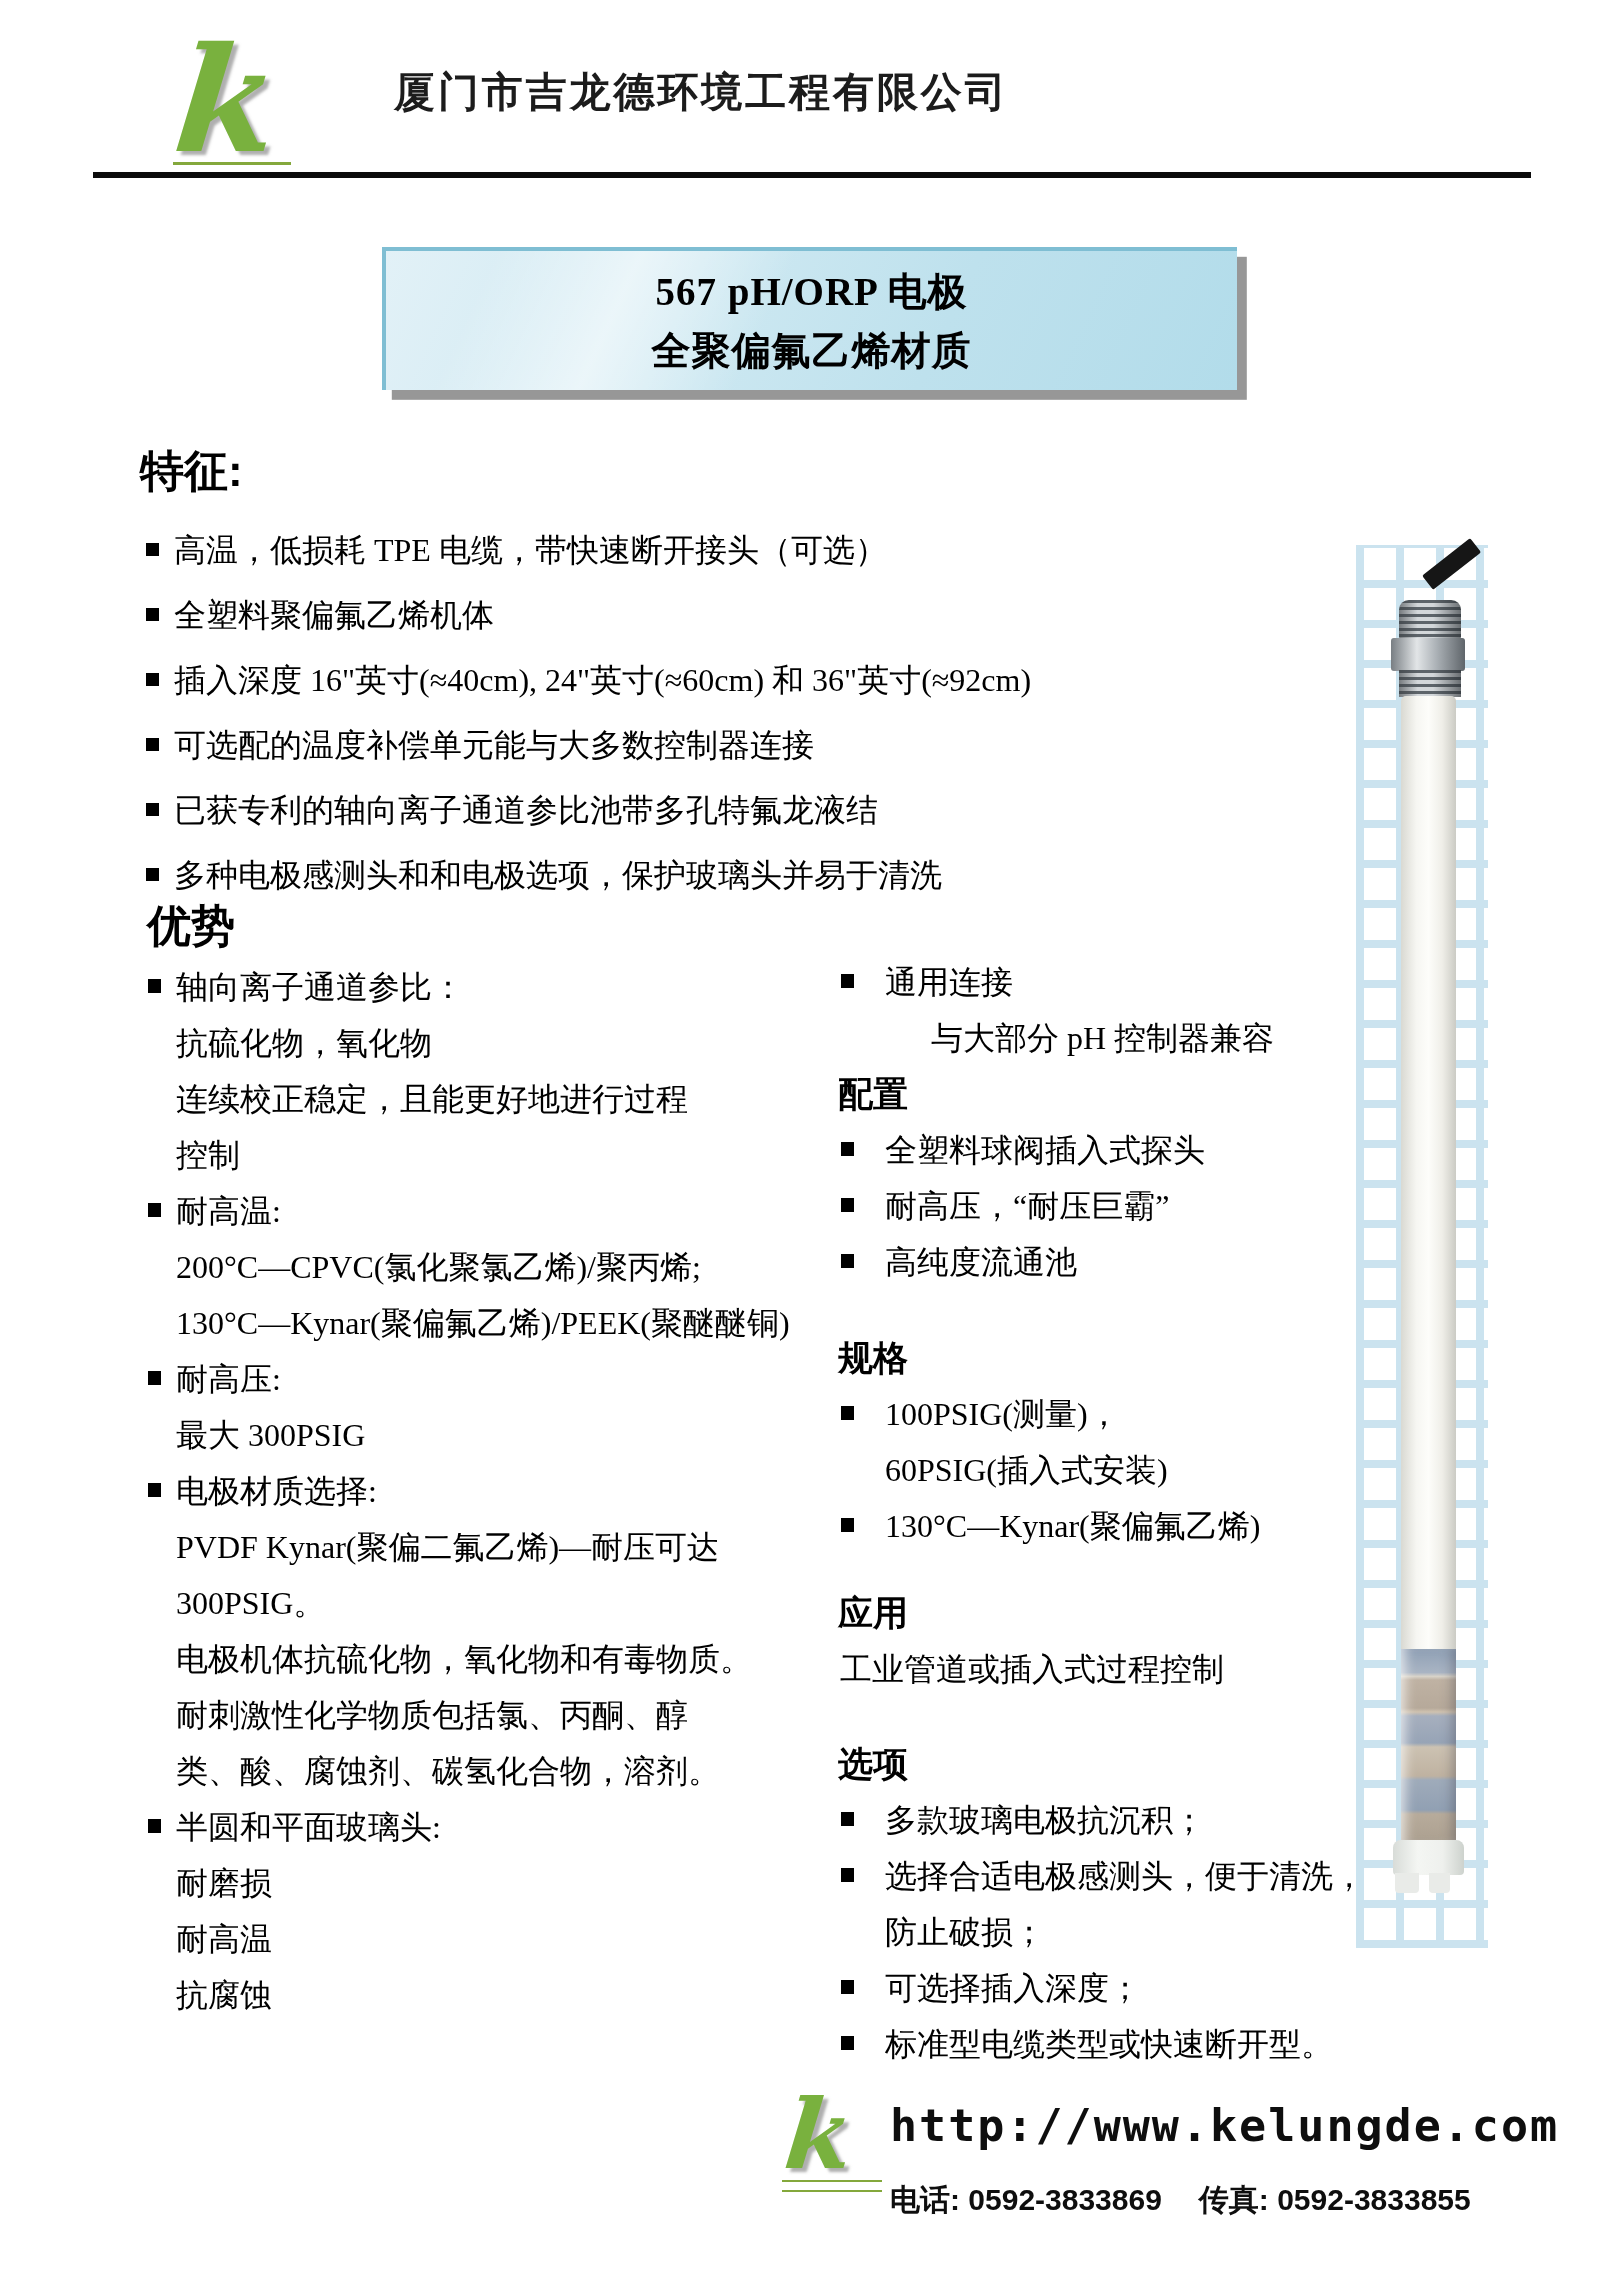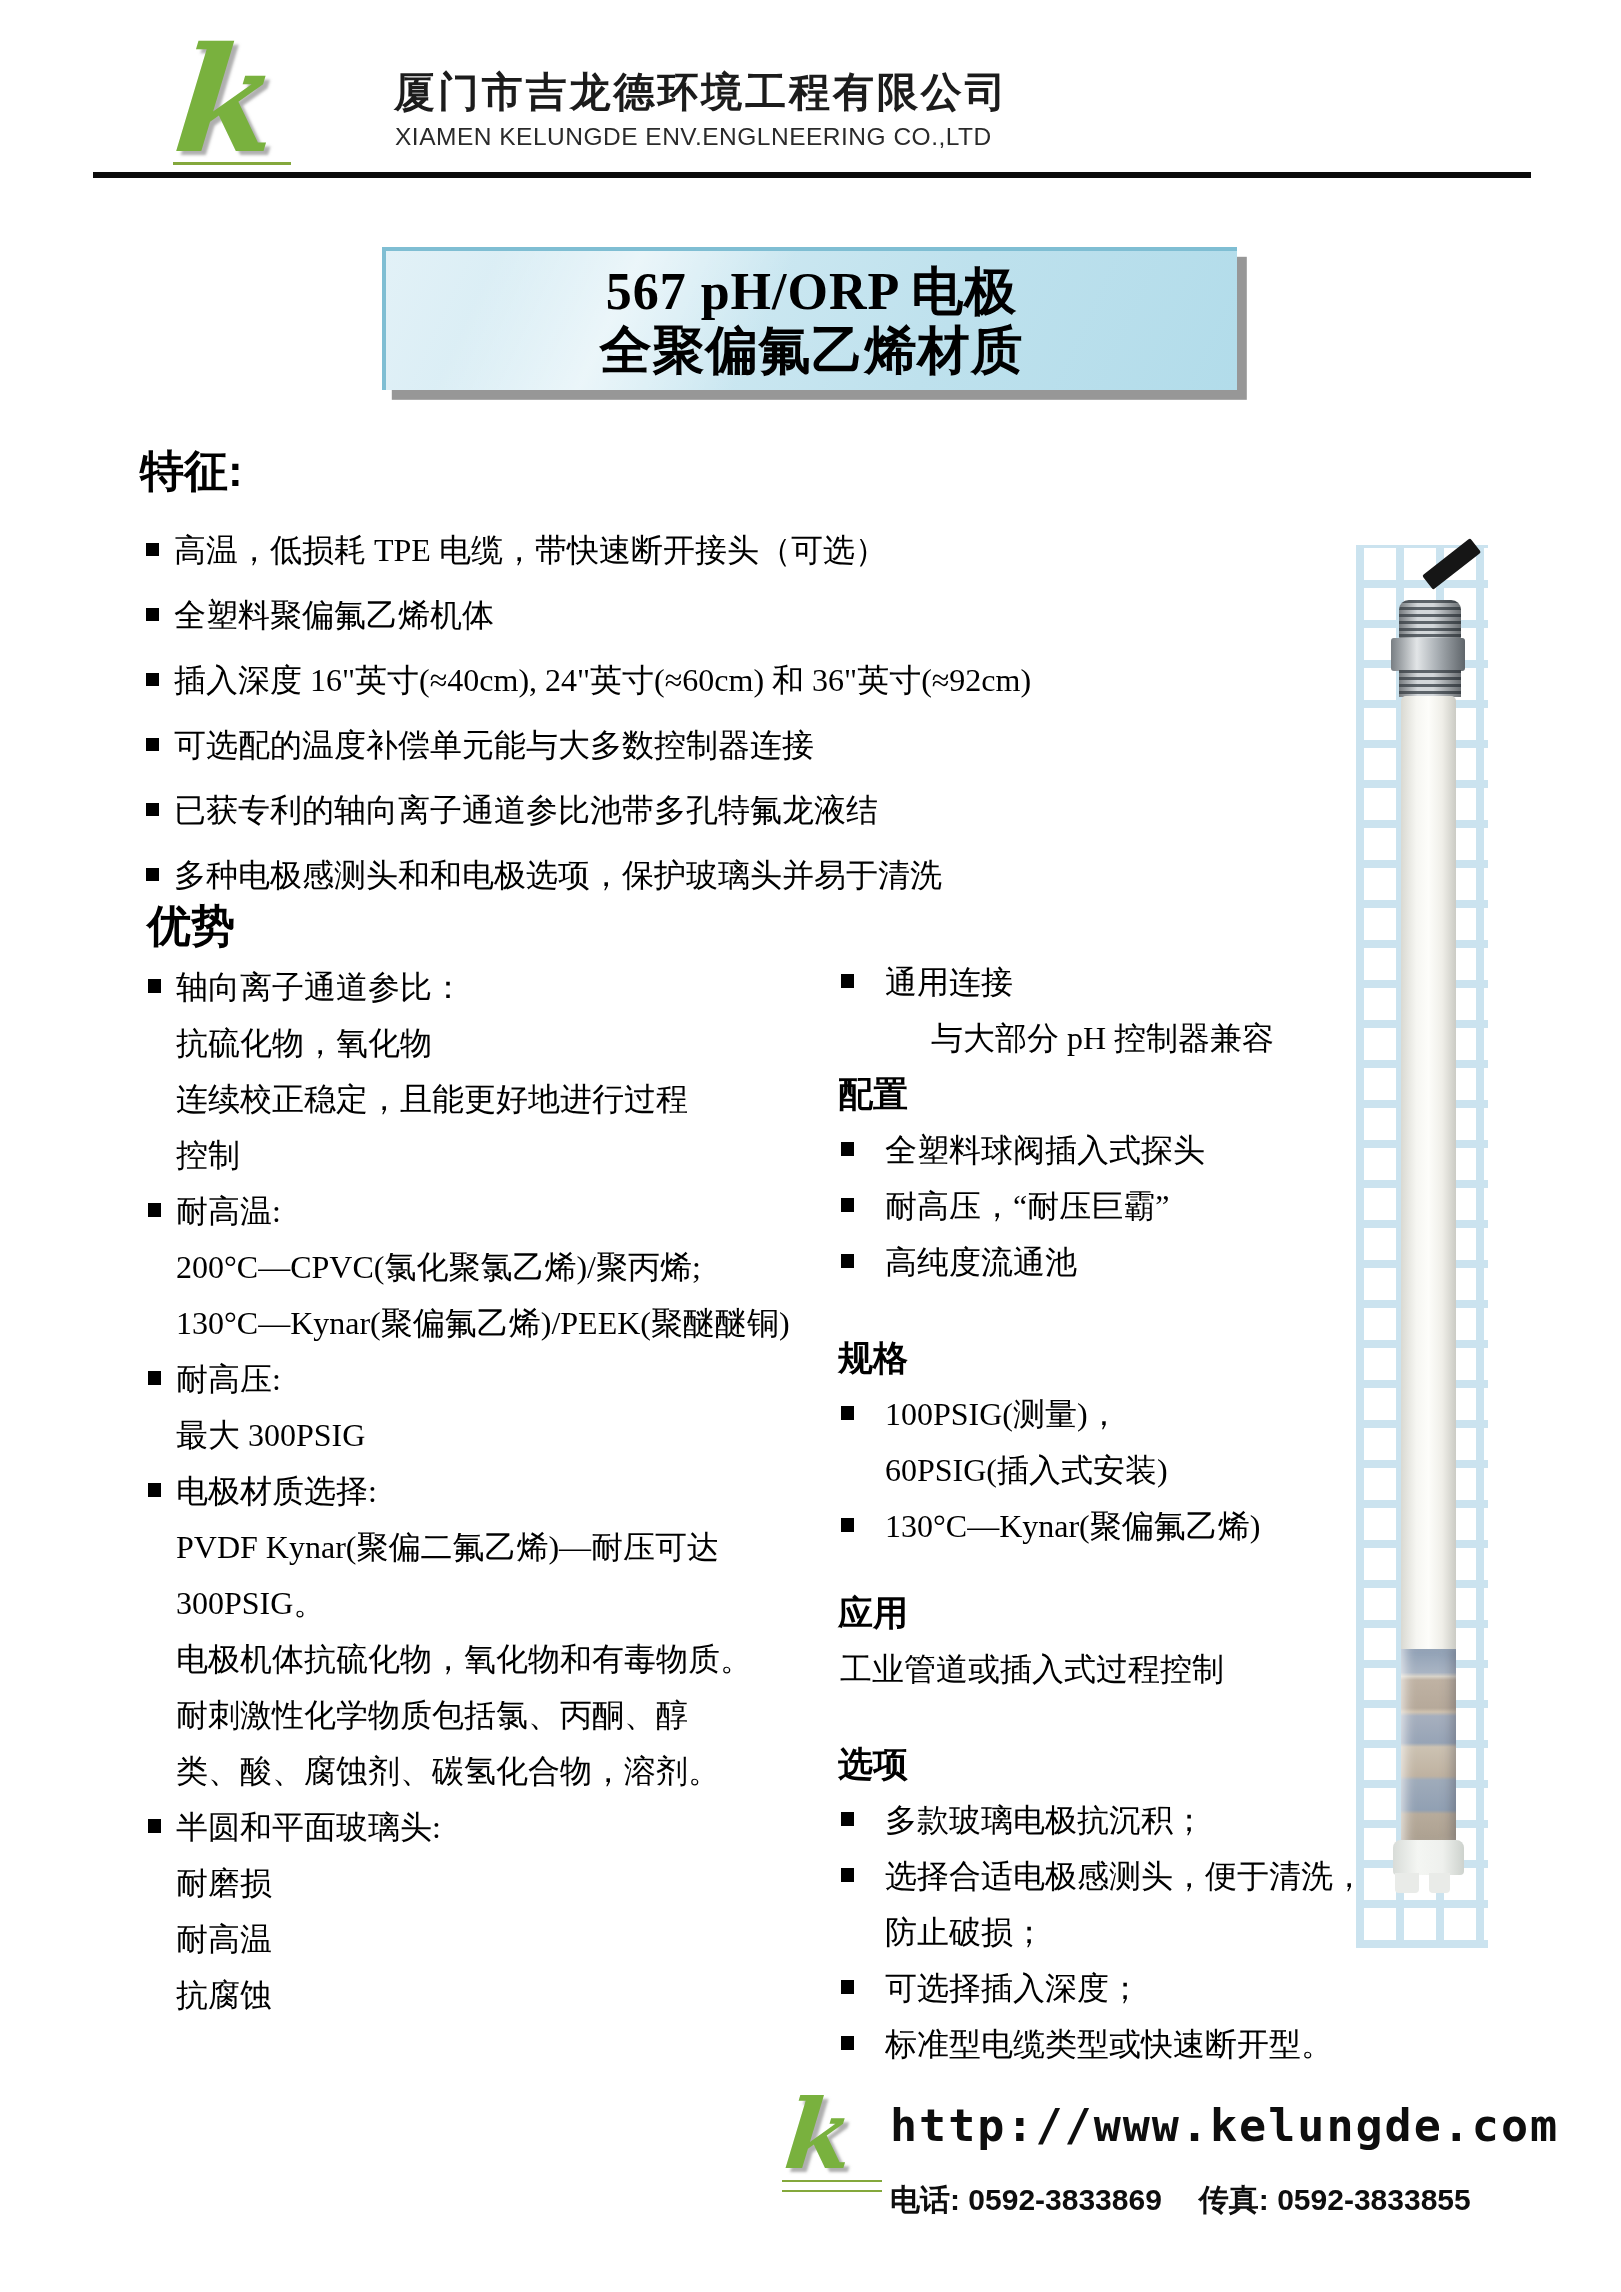--- a/index.html
+++ b/index.html
@@ -32,21 +32,21 @@
   #title-banner {
     position:absolute; left:382px; top:247px; width:851px; height:139px;
     border-top:4.9px solid #7fbed3; border-left:4.9px solid #7fbed3;
     background:
       linear-gradient(295deg, rgba(255,255,255,0) 55%, rgba(255,255,255,0.55) 72%, rgba(255,255,255,0) 88%),
       linear-gradient(115deg,#e2f1f7 0%,#cfe9f2 35%,#bee1ed 65%,#b2dcea 100%);
     box-shadow:9.8px 9.8px 0 0 rgba(125,125,125,0.8);
     display:flex; flex-direction:column; justify-content:center; align-items:center;
   }
   #title-banner .bline {
-    font-weight:bold; font-size:52px; line-height:59px; letter-spacing:1px; white-space:nowrap;
+    font-weight:bold; font-size:39px; line-height:59px; letter-spacing:1px; white-space:nowrap;
   }
   
   .sec-heading {
     position:absolute; font-family:"Liberation Sans",sans-serif; font-weight:bold;
     font-size:44px; line-height:1; white-space:nowrap;
   }
   #features-heading { left:140px; top:449px; }
   #advantages-heading { left:147px; top:904px; }
   
   .line { position:relative; white-space:nowrap; }
@@ -112,21 +112,20 @@
 </head>
 <body>
 
 <div class="page">
 
   <div class="logo" id="header-logo">
     <span class="logo-k">k</span>
     <span class="logo-lines"></span>
   </div>
   <div id="company-cn">厦门市吉龙德环境工程有限公司</div>
-  <div id="company-en">XIAMEN KELUNGDE ENV.ENGLNEERING CO.,LTD</div>
   <div id="header-rule"></div>
 
   <div id="title-banner">
     <div class="bline">567 pH/ORP 电极</div>
     <div class="bline">全聚偏氟乙烯材质</div>
   </div>
 
   <div class="sec-heading" id="features-heading">特征:</div>
   <div id="features-list">
       <div class="line t-bullet">

